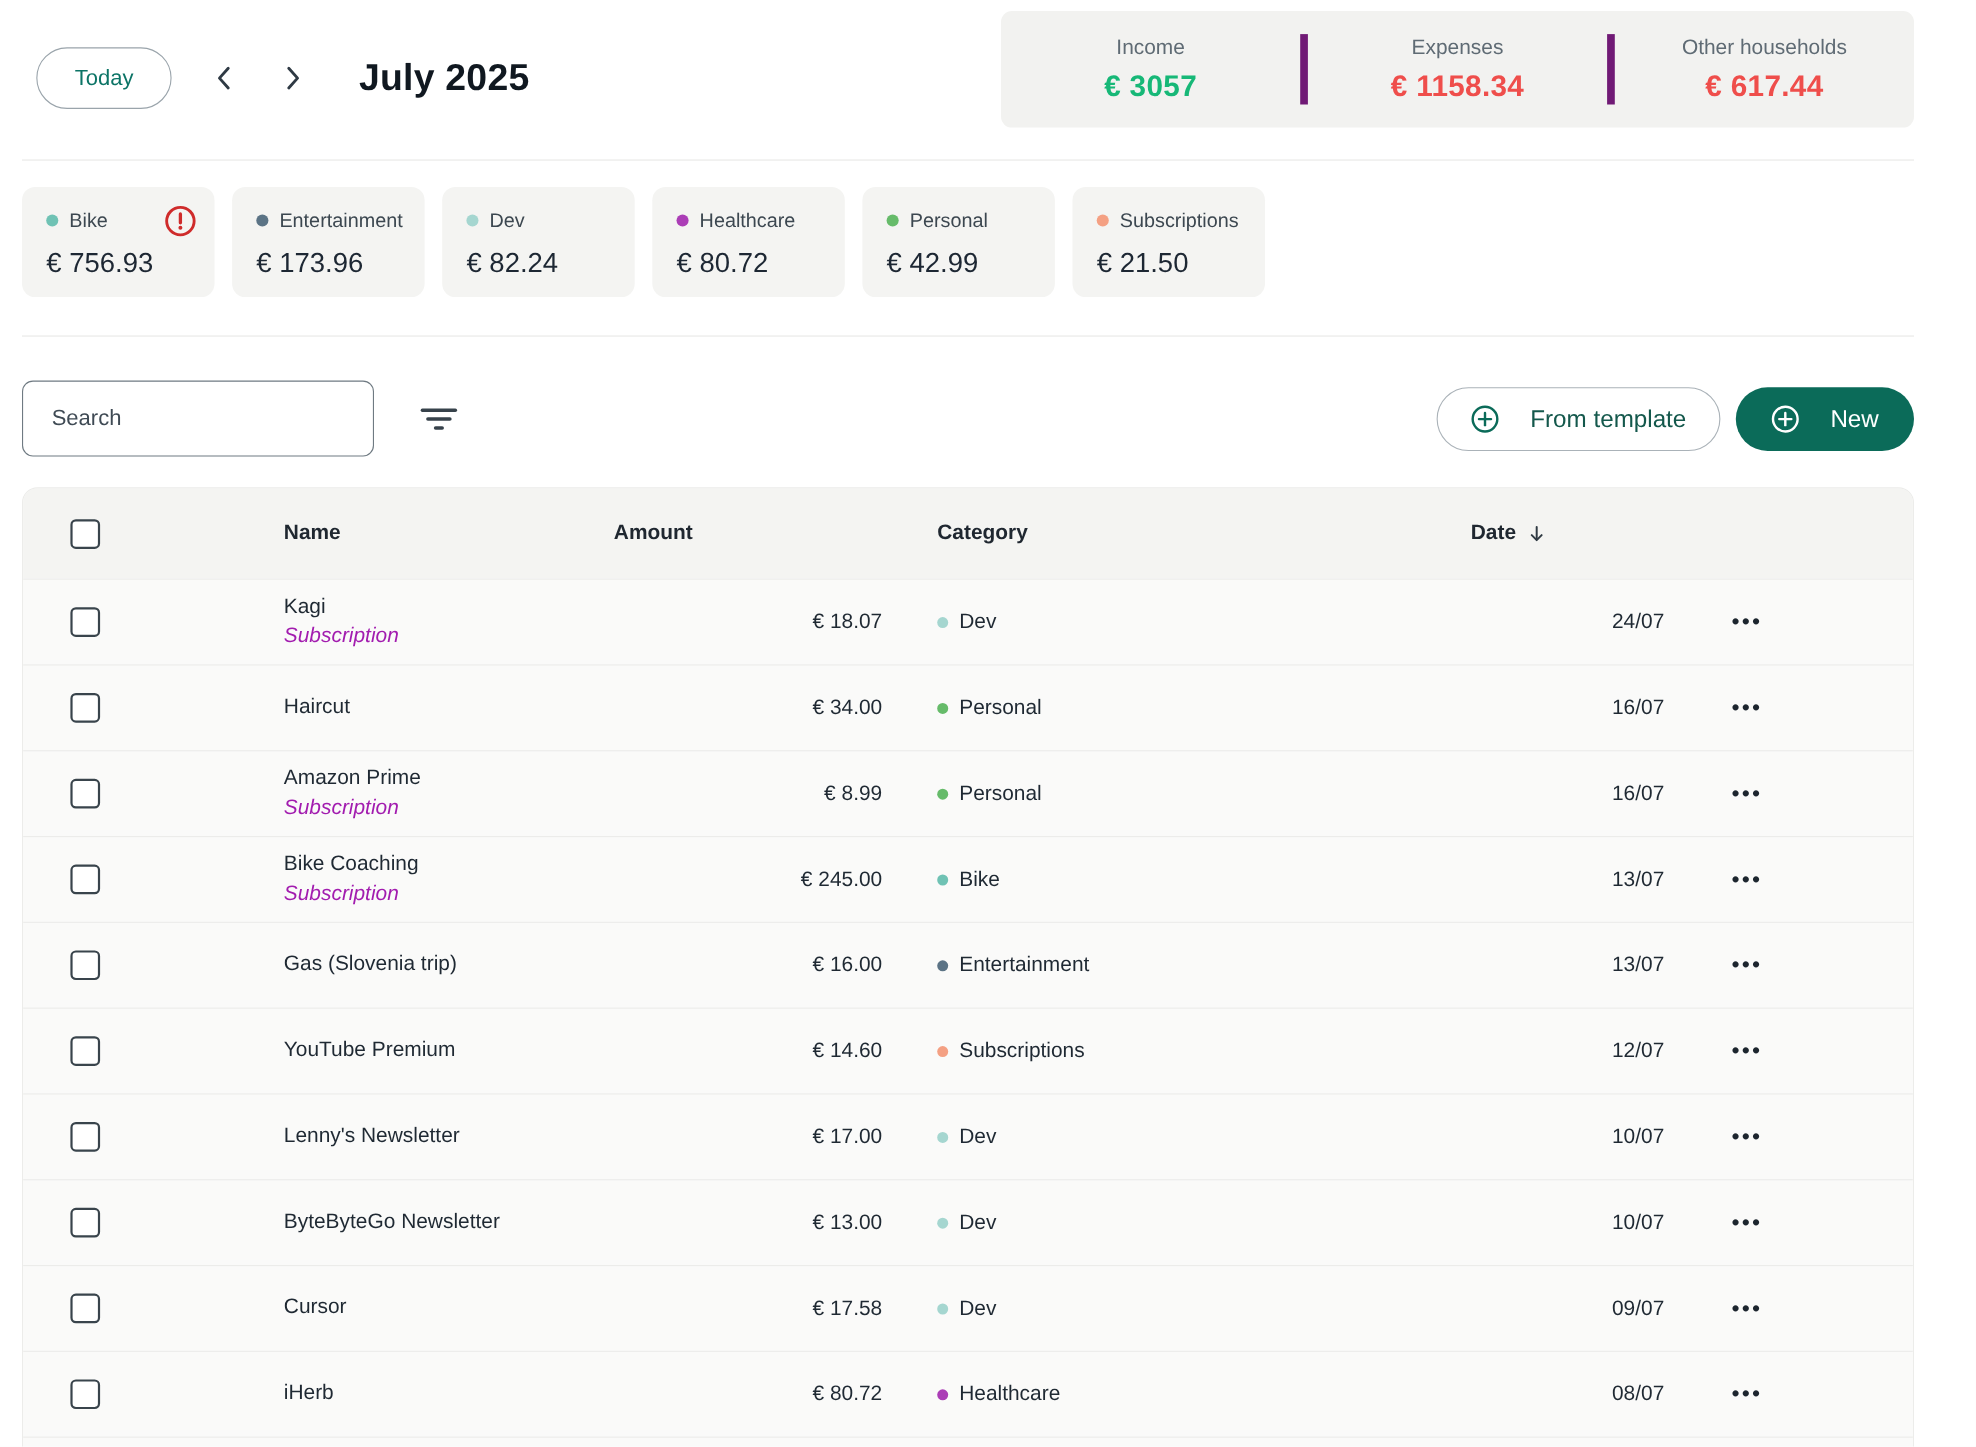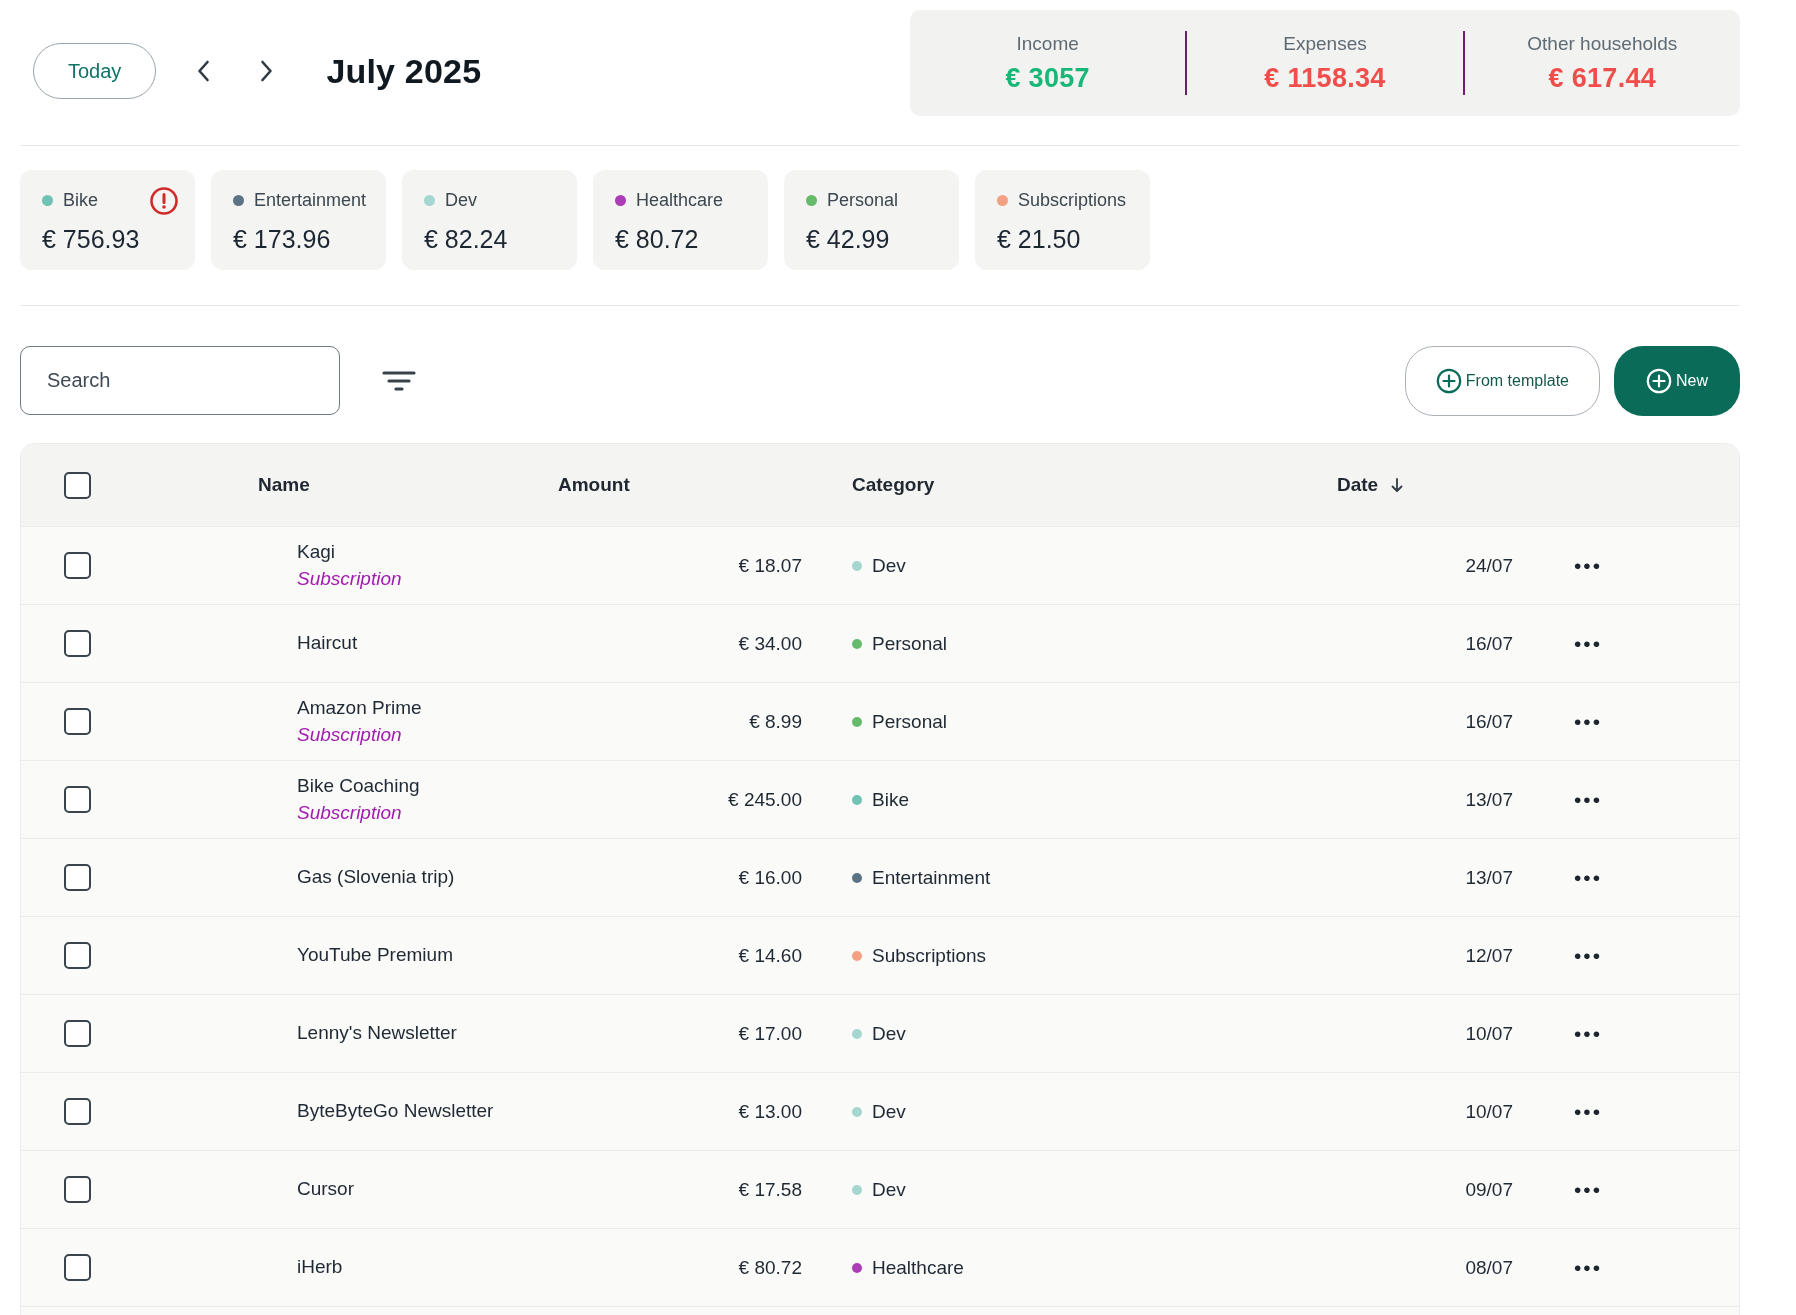--- a/index.html
+++ b/index.html
@@ -38,21 +38,21 @@
   .summary-panel {
     margin-left: auto; margin-top: 10px;
     width: 830px; height: 106px;
     background: #f2f2f0; border-radius: 10px;
     display: flex; align-items: stretch; padding: 21px 0;
   }
   .summary-item {
     flex: 1 1 0; display: flex; flex-direction: column;
     align-items: center; justify-content: center; gap: 8px;
   }
-  .summary-item + .summary-item { border-left: 2px solid #701a75; }
+  .summary-item + .summary-item { border-left: 7px solid #701a75; }
   .summary-label { font-size: 19px; color: #5f6b74; }
   .summary-value { font-size: 27px; font-weight: 700; letter-spacing: 0.3px; }
   .summary-value.income { color: #17b877; }
   .summary-value.expense { color: #ef4e4b; }
 
   
   .cards-row { display: flex; gap: 16px; margin-top: 24px; }
   .cat-card {
     width: 175px; height: 100px;
     background: #f4f4f2; border-radius: 12px;
@@ -71,23 +71,23 @@
   .search-input {
     width: 320px; height: 69px;
     border: 1px solid #6f7a82; border-radius: 10px;
     font-size: 20px; font-family: inherit; color: #a21caf;
     padding: 0 26px; background: #fff; outline: none;
   }
   .search-input::placeholder { color: #3f4a54; opacity: 1; }
   .filter-btn { background: none; border: none; cursor: pointer; margin-left: 36px; padding: 6px; display: flex; }
   .toolbar-spacer { flex: 1; }
   .pill-btn {
-    height: 70px; border-radius: 29px; cursor: pointer;
-    display: flex; align-items: center; gap: 4px;
-    font-size: 16px; font-weight: 500; font-family: inherit;
+    height: 58px; border-radius: 29px; cursor: pointer;
+    display: flex; align-items: center; gap: 28px;
+    font-size: 22px; font-weight: 500; font-family: inherit;
   }
   .from-template-btn {
     background: #fff; border: 1px solid #aab2b8; color: #14584c;
     padding: 0 30px; margin-right: 14px;
   }
   .new-btn {
     background: #0b6b59; border: none; color: #ffffff;
     padding: 0 32px;
   }
 
@@ -104,21 +104,21 @@
   }
   .tx-head { background: #f4f4f2; height: 82px; }
   .tx-head .col-label { font-size: 19px; font-weight: 700; color: #1f2730; }
   .tx-row { height: 78px; border-top: 1px solid #ececea; background: #fafaf9; cursor: pointer; }
 
   .cell-select { padding-left: 43px; }
   .checkbox {
     width: 27px; height: 27px; border: 2.5px solid #39444c;
     border-radius: 5px; background: #fff; cursor: pointer;
   }
-  .cell-name { line-height: 1.3; margin-left: 39px; }
+  .cell-name { line-height: 1.3; }
   .row-name { font-size: 19px; color: #1f2933; }
   .row-subtitle { font-size: 19px; color: #a21caf; margin-top: 2px; font-style: italic; }
   .cell-amount { text-align: right; font-size: 19px; color: #1f2933; }
   .head-amount { text-align: left; }
   .cell-category { padding-left: 50px; display: flex; align-items: center; gap: 10px; font-size: 19px; color: #1f2933; }
   .cell-category .dot { width: 10px; height: 10px; }
   .cell-date { text-align: right; padding-right: 6px; font-size: 19px; color: #1f2933; }
   .head-date { display: flex; align-items: center; gap: 12px; padding-left: 18px; cursor: pointer; }
   .cell-actions { padding-left: 55px; }
   .ellipsis-btn {

